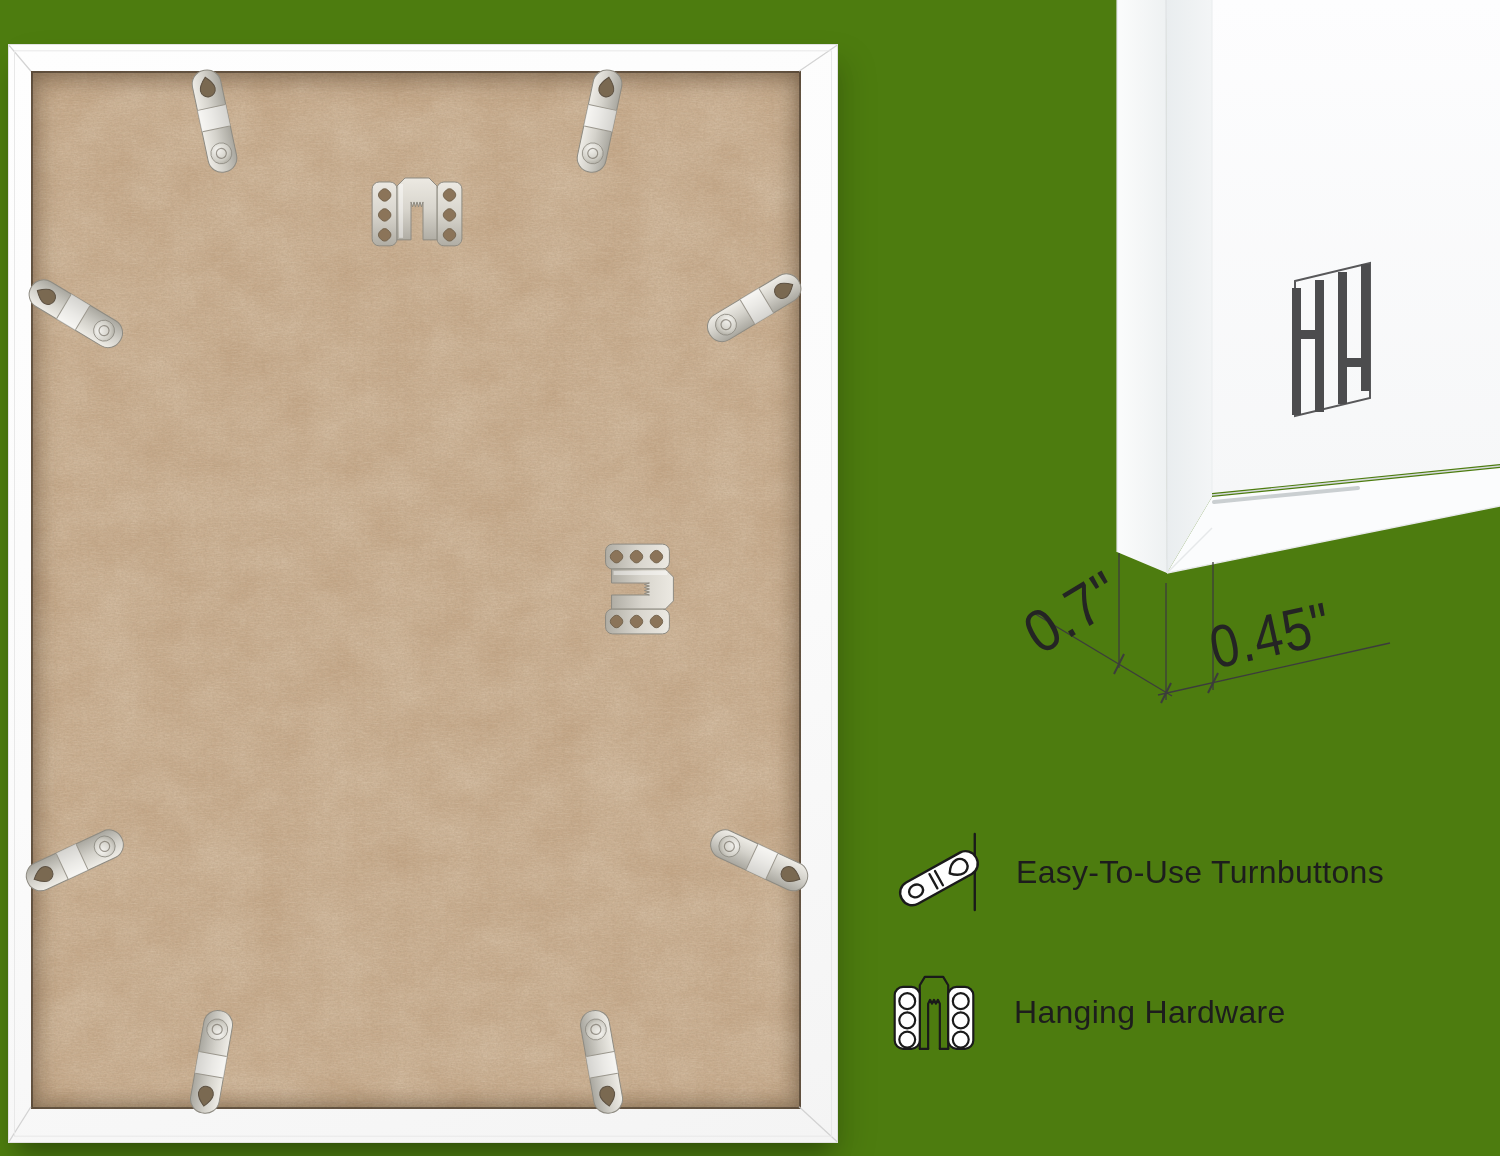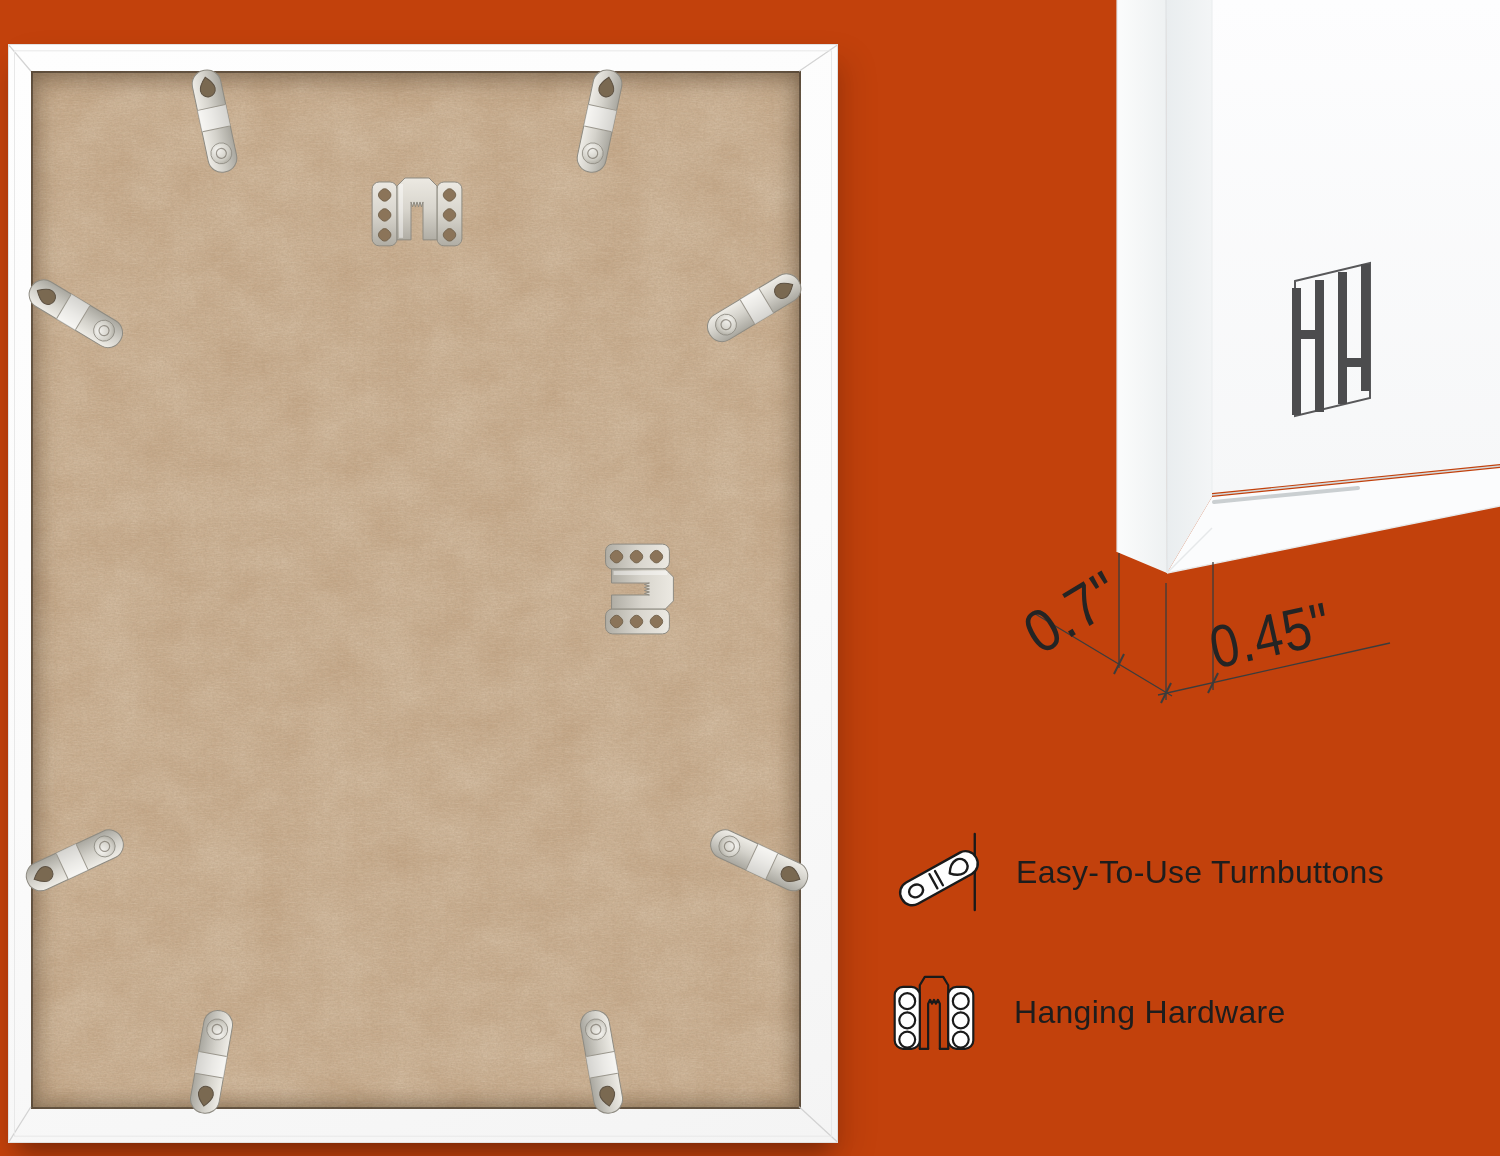--- a/index.html
+++ b/index.html
@@ -1,16 +1,16 @@
 <!DOCTYPE html>
 <html><head>
 <meta charset="utf-8">
 <style>
   html,body{margin:0;padding:0;background:#fff;}
-  .canvas{position:relative;width:1500px;height:1156px;background:#c2410c;overflow:hidden;
+  .canvas{position:relative;width:1500px;height:1156px;background:#4d7c0f;overflow:hidden;
           font-family:"Liberation Sans",sans-serif;}
 
   
   .frame-back{position:absolute;left:8px;top:44px;width:830px;height:1099px;
               background:linear-gradient(160deg,#fefefe 0%,#fbfbfb 55%,#f4f4f4 100%);
               border:1px solid #e2e2e2;box-sizing:border-box;
               box-shadow:0 18px 22px -9px rgba(0,0,0,.30), 12px 14px 30px rgba(0,0,0,.10);}
   .mdf{position:absolute;left:22px;top:26px;width:770px;height:1038px;background:#c4a483;}
   .mdf .tex{position:absolute;inset:0;display:block;}
   .mdf .shade{position:absolute;inset:0;

